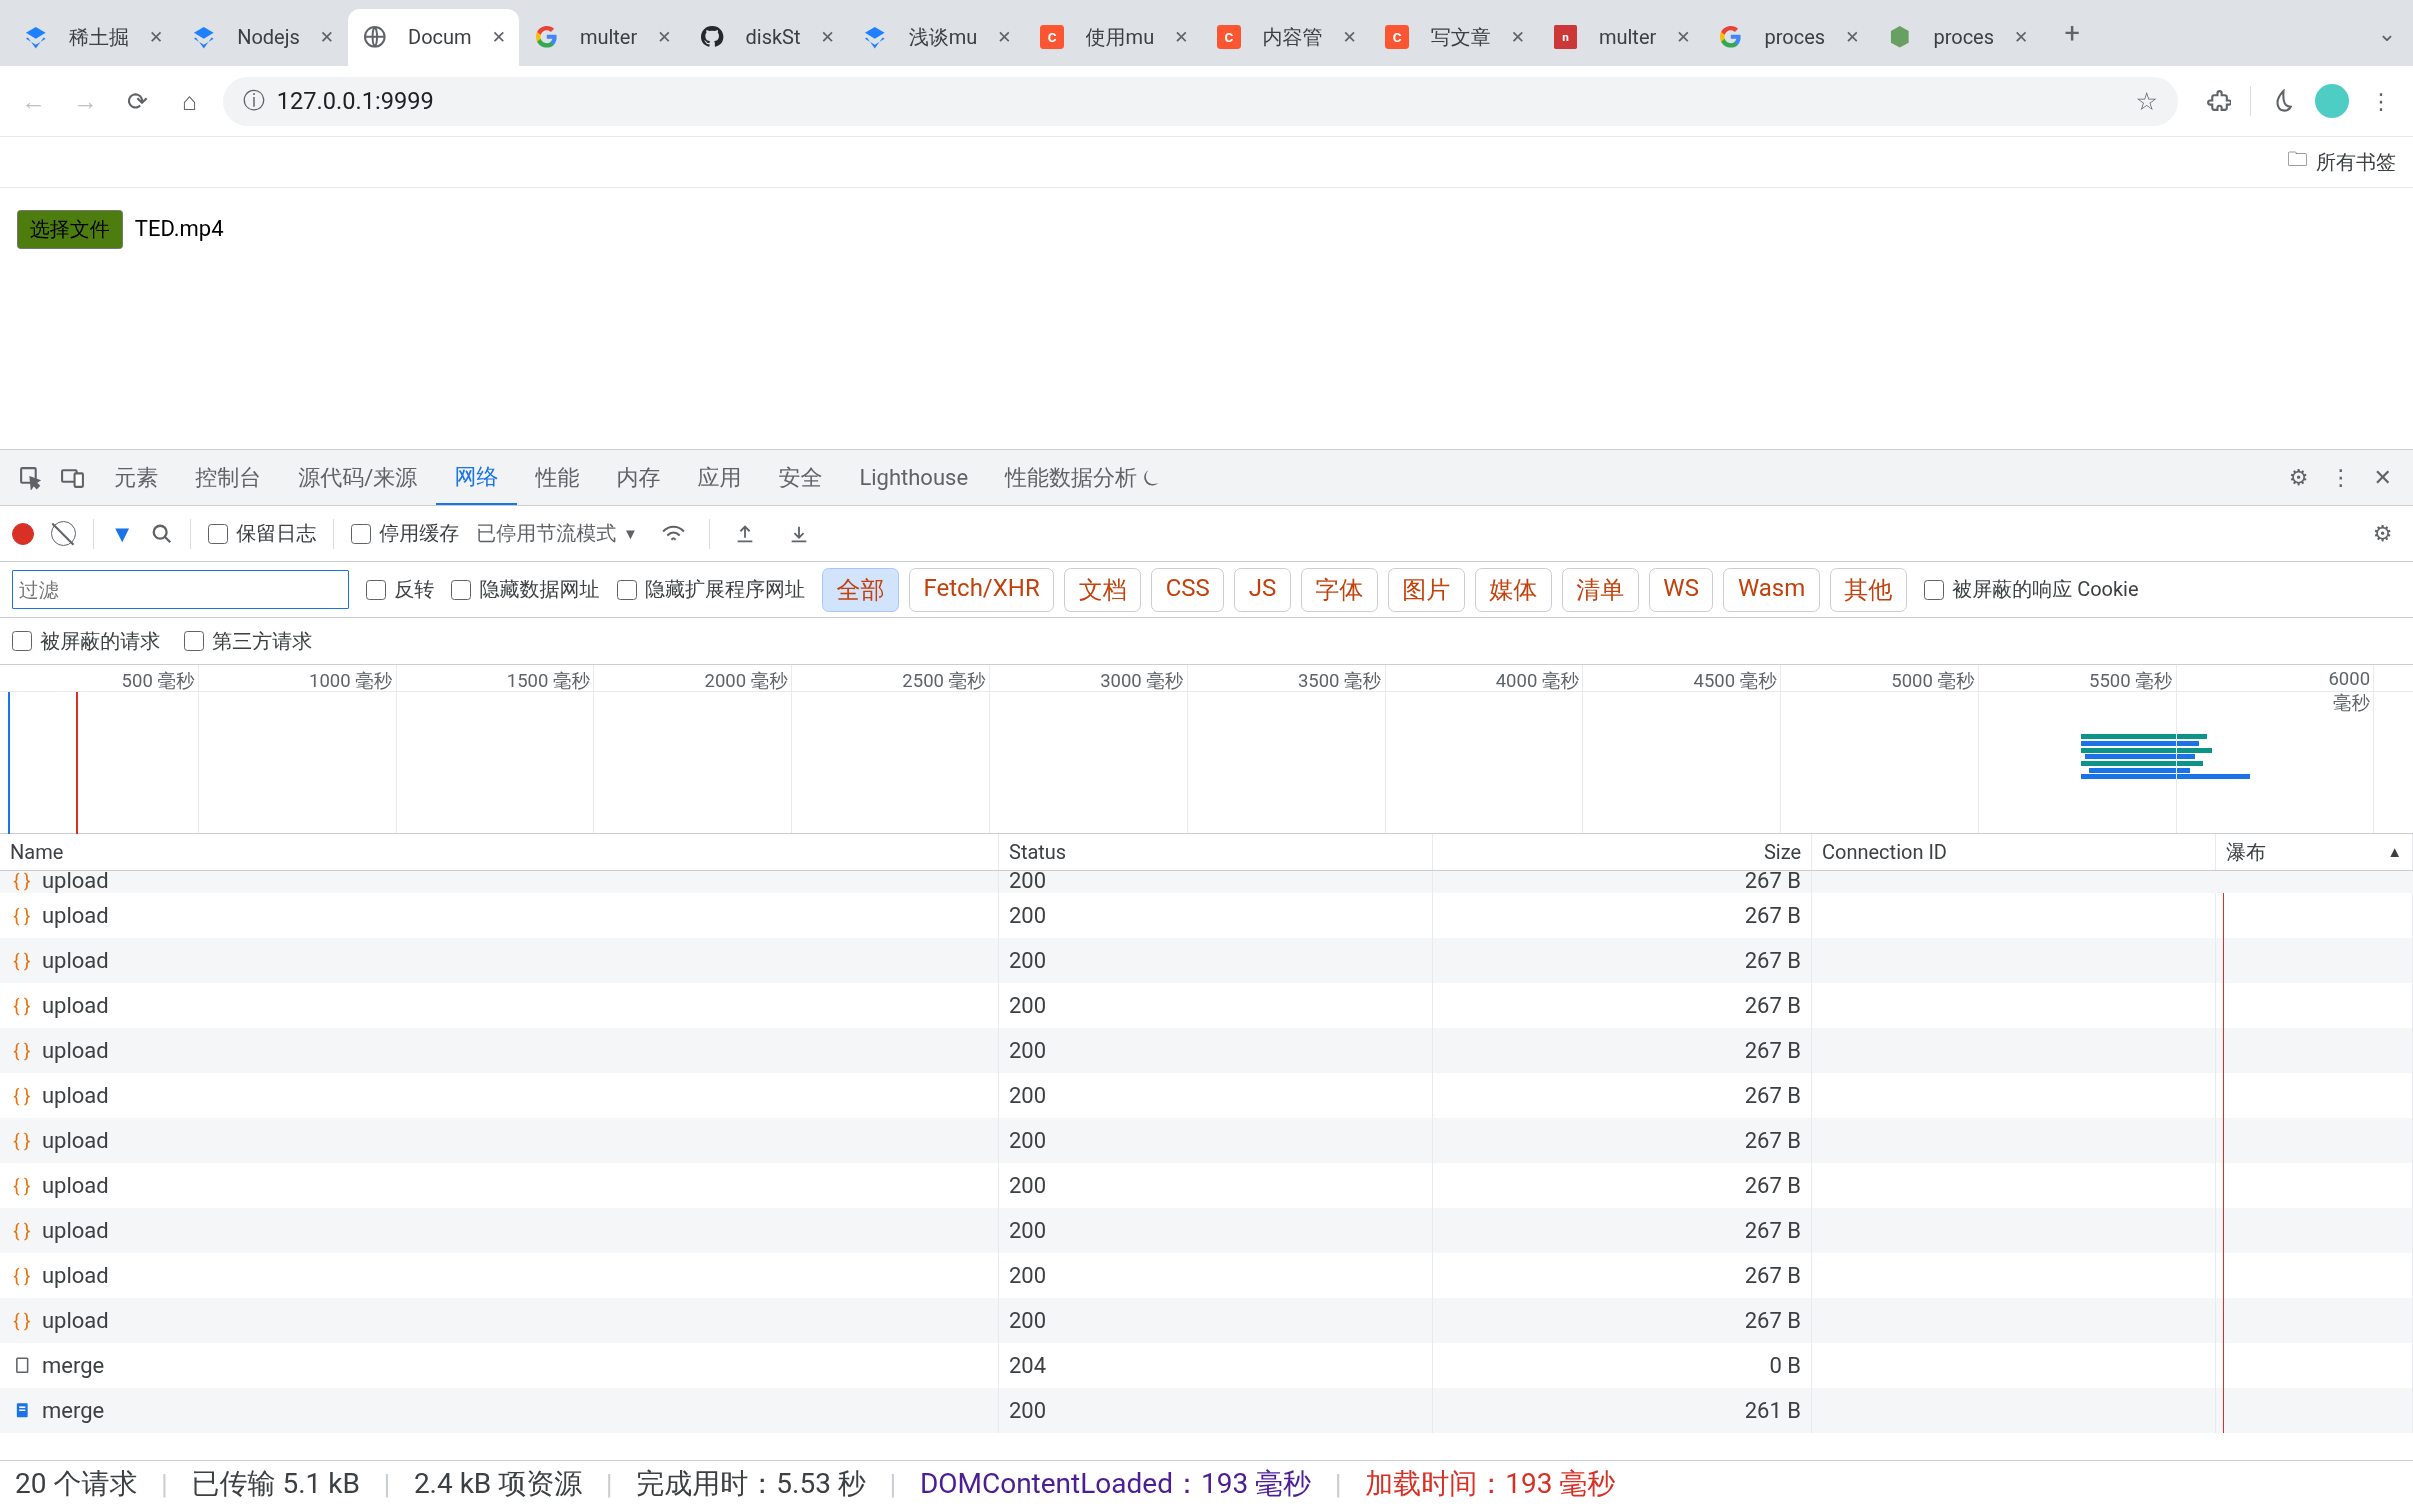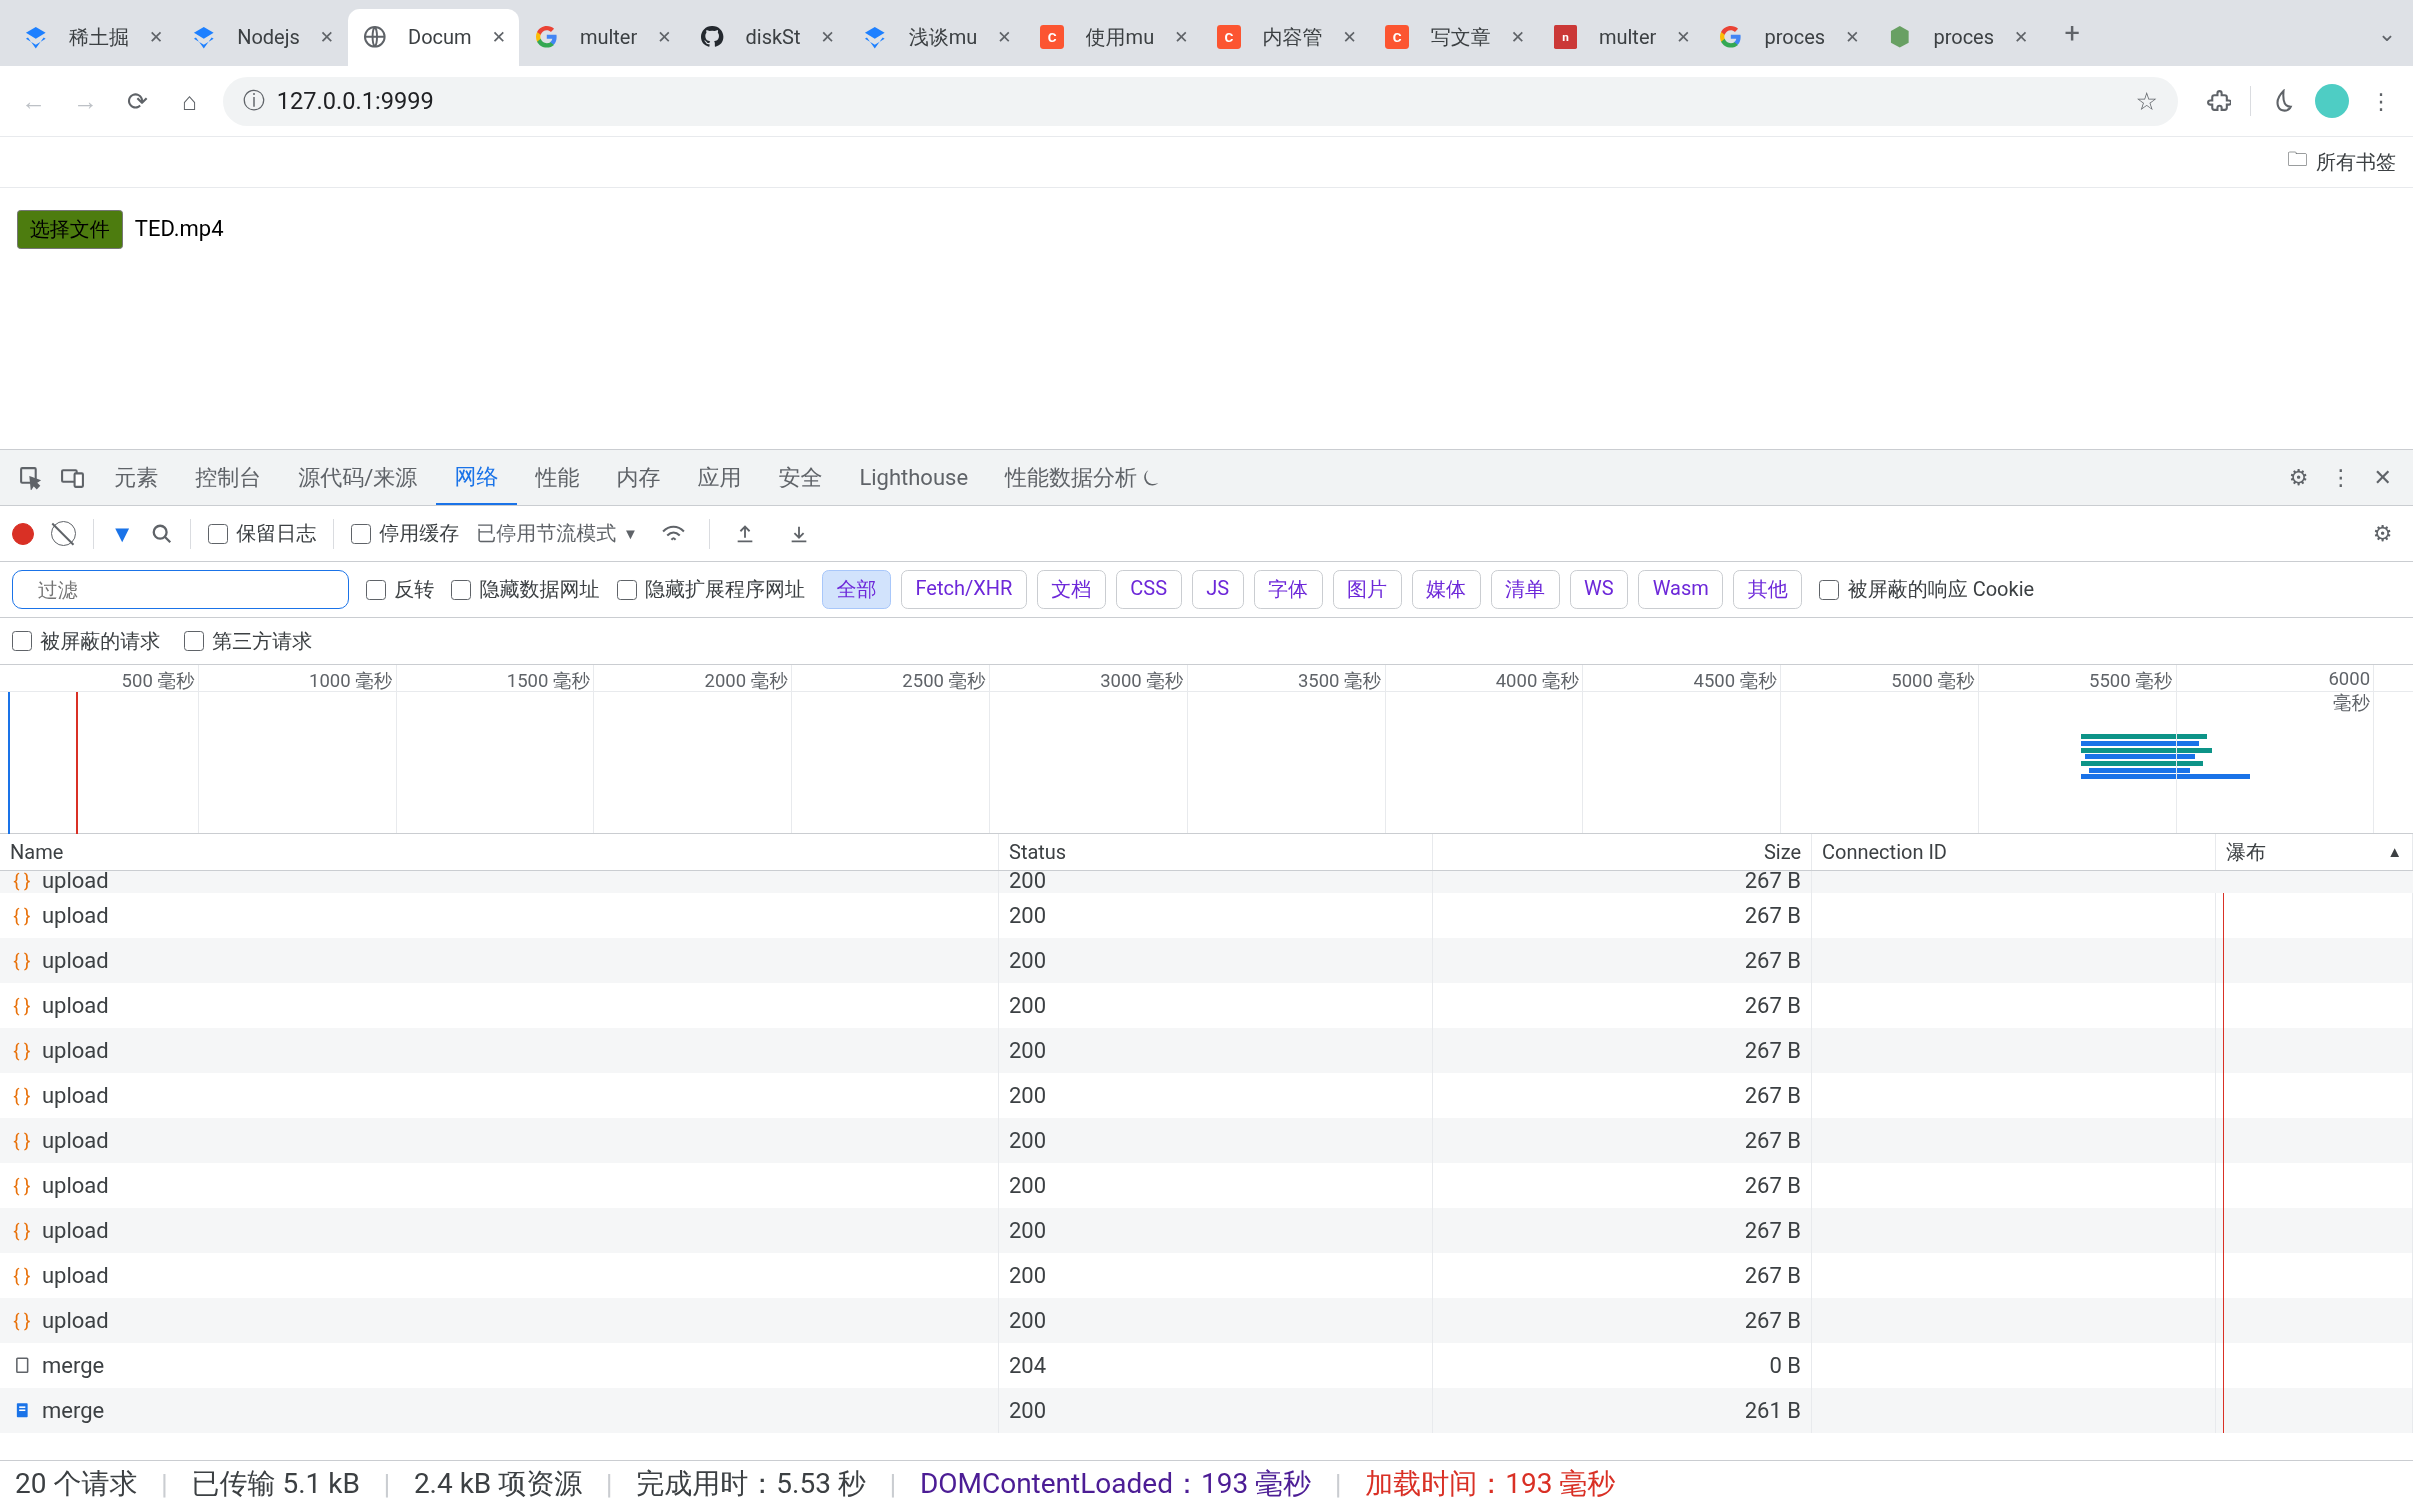--- a/index.html
+++ b/index.html
@@ -48,22 +48,22 @@
 .dt-toolbar .clear { width:25px; height:25px; border:1.7px solid #5f6368; border-radius:50%; position:relative; }
 .dt-toolbar .clear::after { content:''; position:absolute; width:30px; height:1.7px; background:#5f6368; top:50%; left:50%; transform:translate(-50%,-50%) rotate(45deg); }
 .dt-toolbar .funnel { color:#1a73e8; font-size:23.6px; }
 .dt-toolbar .search-ico { color:#5f6368; font-size:23.6px; }
 .check { display:flex; align-items:center; gap:8.4px; font-size:20px; color:#3c4043; }
 .checkbox-box { width:20px; height:20px; border:1.7px solid #5f6368; border-radius:3.4px; }
 .throttle { font-size:20px; color:#5f6368; display:flex; align-items:center; gap:6.7px; }
 .throttle-dropdown { font-size:15px; color:#5f6368; }
 
 .dt-filters { display:flex; align-items:center; height:56px; padding:0 11.8px; gap:17px; border-bottom:0.8px solid #cacdd1; background:#fff; flex-wrap:nowrap; }
-.filter-input { width:337px; height:39px; border:0.8px solid #1a73e8; border-radius:10px; padding:0 25px; font-size:20px; outline:none; }
-.filter-chip { padding:5px 13.5px; border:0.8px solid #cacdd1; border-radius:6.7px; font-size:20px; color:#6d28d9; cursor:pointer; white-space:nowrap; }
+.filter-input { width:337px; height:39px; border:0.8px solid #1a73e8; border-radius:1px; padding:0 6px; font-size:20px; outline:none; }
+.filter-chip { padding:5px 13.5px; border:0.8px solid #cacdd1; border-radius:6.7px; font-size:24px; color:#c2410c; cursor:pointer; white-space:nowrap; }
 .filter-chip.active { background:#d2e3fc; border-color:#a8c7fa; }
 
 .dt-filters2 { display:flex; align-items:center; height:47px; padding:0 11.8px; gap:23.6px; border-bottom:0.8px solid #cacdd1; background:#fff; }
 
 
 .timeline { height:169px; border-bottom:0.8px solid #cacdd1; background:#fff; position:relative; }
 .timeline-ticks { display:flex; height:27px; border-bottom:0.8px solid #e8eaed; position:relative; }
 .tick { position:absolute; font-size:18.5px; color:#5f6368; top:3.4px; text-align:right; transform:translateX(-100%); padding-right:3.4px; }
 .tick-line { position:absolute; top:0; bottom:0; width:0.8px; background:#e8eaed; }
 .timeline-body { height:142px; position:relative; }

